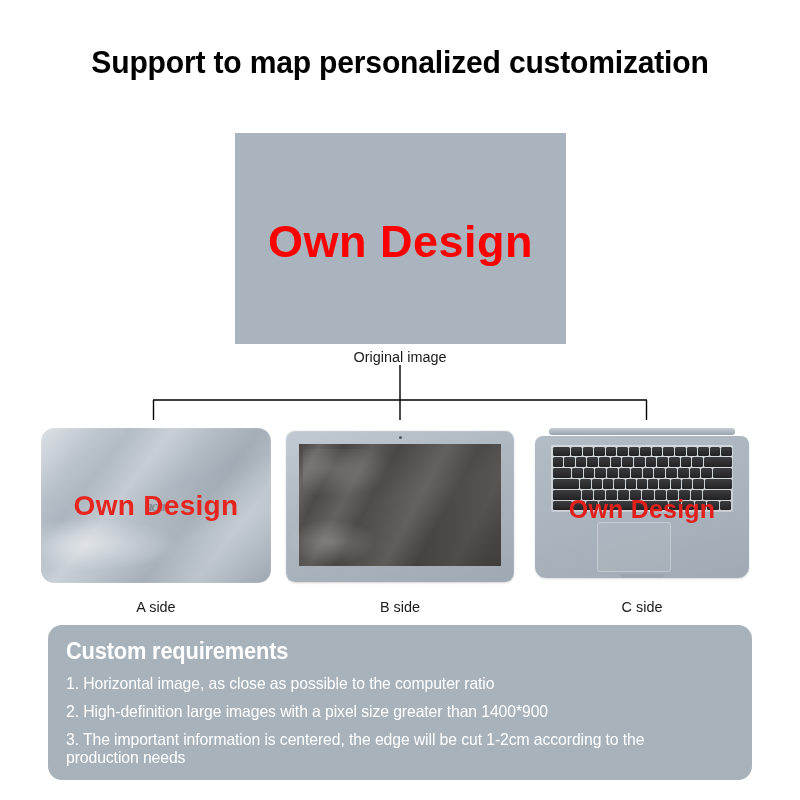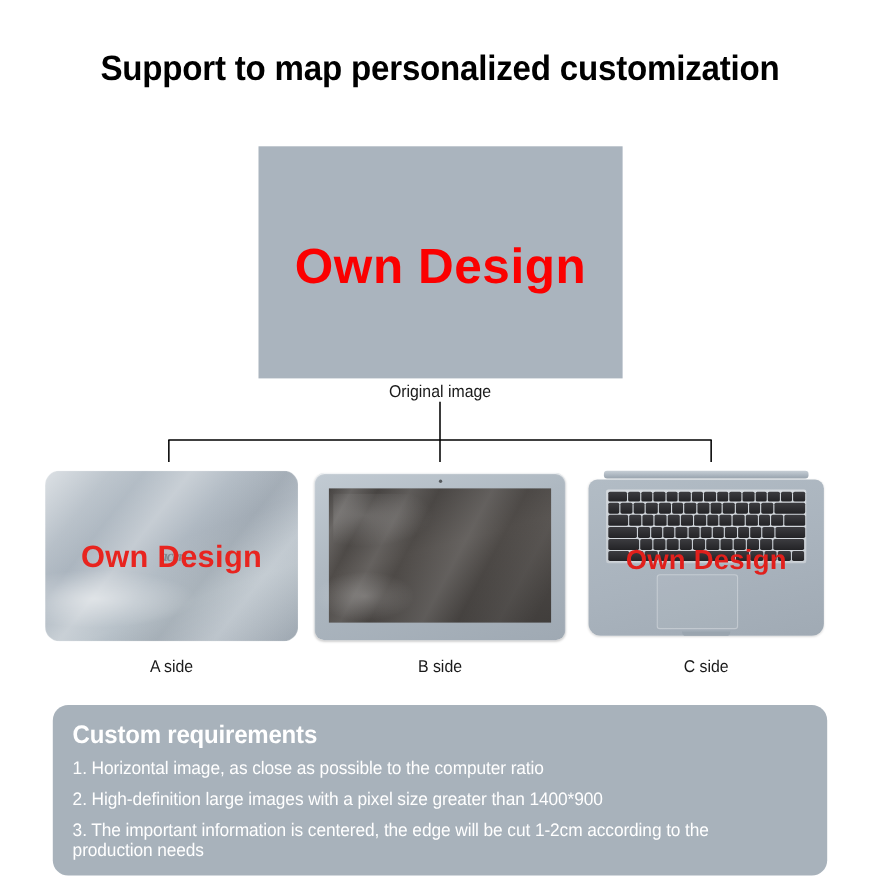--- a/index.html
+++ b/index.html
@@ -303,21 +303,20 @@
     position: absolute;
     left: 48px;
     top: 625px;
     width: 704px;
     height: 155px;
     box-sizing: border-box;
     border-radius: 14px;
     background: #a8b2bb;
     padding: 13px 18px 0 18px;
     color: #ffffff;
-    margin-top: 16px;
   }
   #requirements-title {
     font-family: "Liberation Sans Narrow", "Liberation Sans", sans-serif;
     font-size: 23px;
     font-weight: bold;
     letter-spacing: -0.2px;
     transform: scaleX(0.95);
     transform-origin: left center;
     margin-bottom: 9px;
   }

